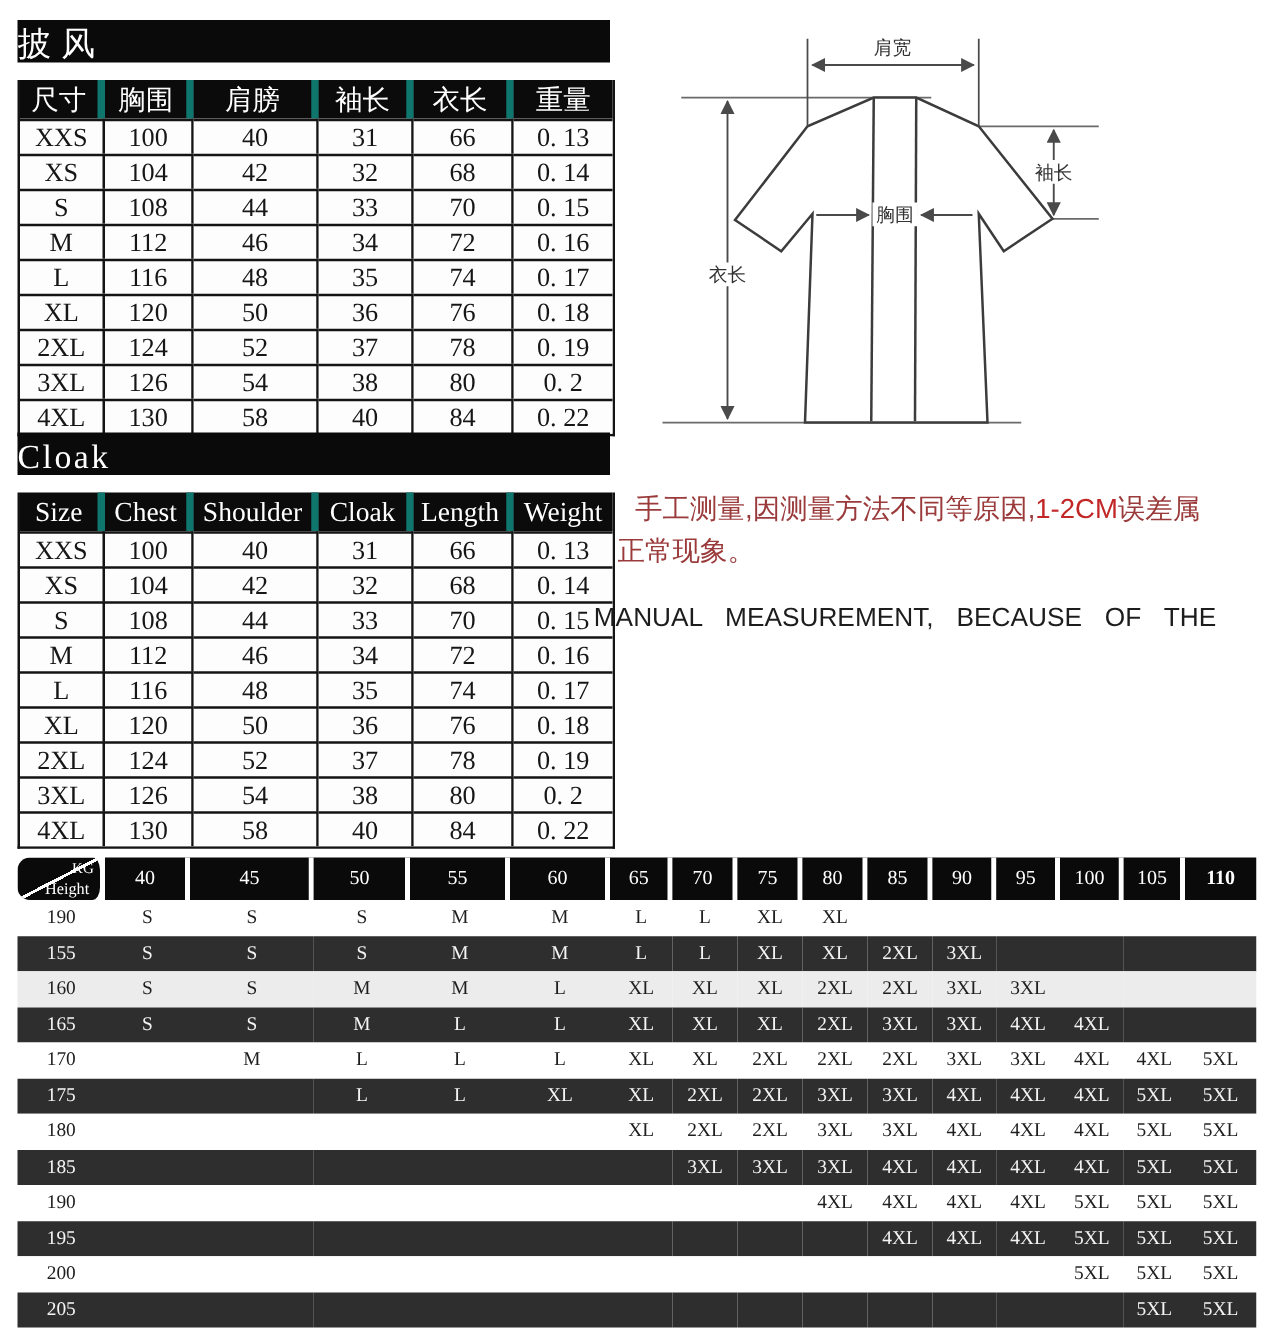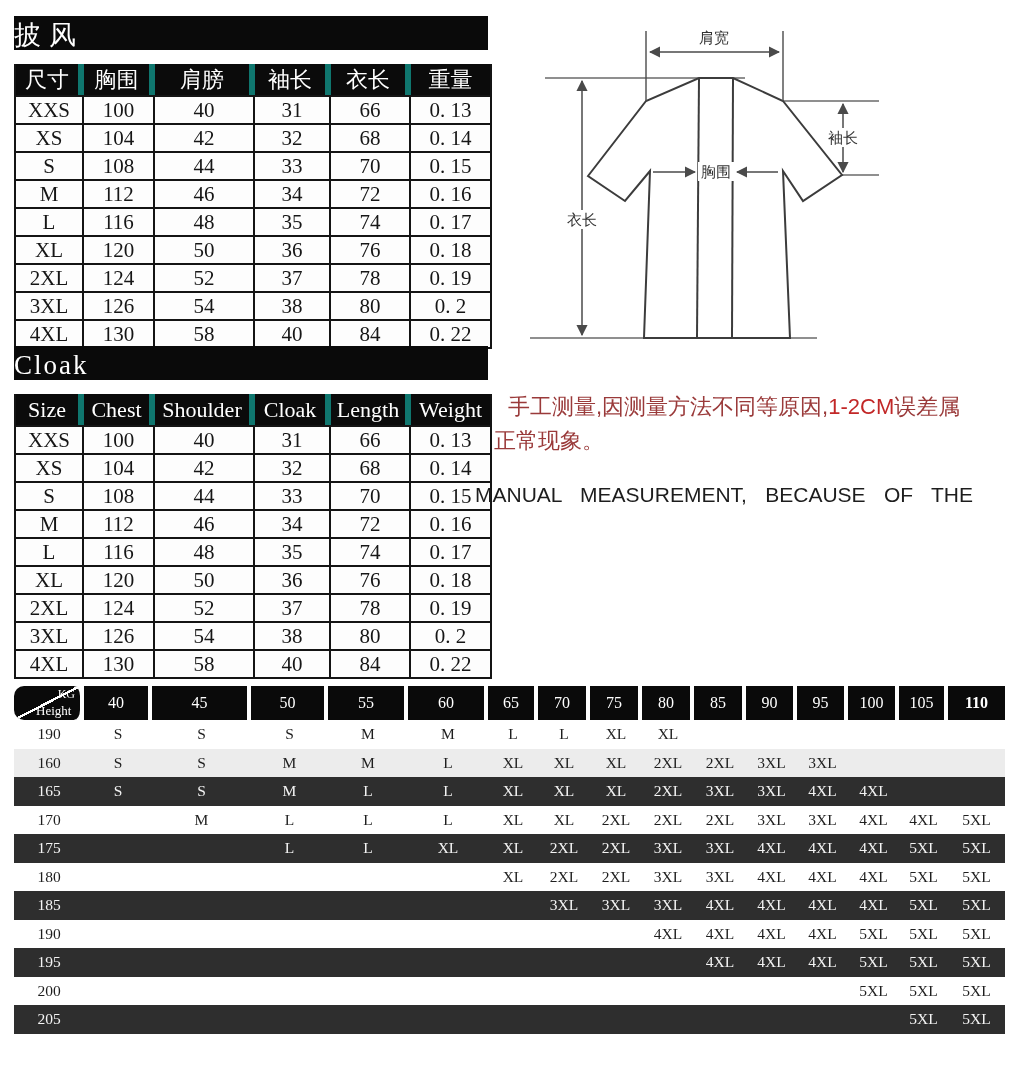--- a/index.html
+++ b/index.html
@@ -346,20 +346,38 @@
           <td>L</td>
           <td>XL</td>
           <td>XL</td>
           <td></td>
           <td></td>
           <td></td>
           <td></td>
           <td></td>
           <td></td>
         </tr>
+        <tr class="dark">
+          <td>155</td>
+          <td>S</td>
+          <td>S</td>
+          <td>S</td>
+          <td>M</td>
+          <td>M</td>
+          <td>L</td>
+          <td>L</td>
+          <td>XL</td>
+          <td>XL</td>
+          <td>2XL</td>
+          <td>3XL</td>
+          <td></td>
+          <td></td>
+          <td></td>
+          <td></td>
+        </tr>
         <tr class="gray">
           <td>160</td>
           <td>S</td>
           <td>S</td>
           <td>M</td>
           <td>M</td>
           <td>L</td>
           <td>XL</td>
           <td>XL</td>
           <td>XL</td>

